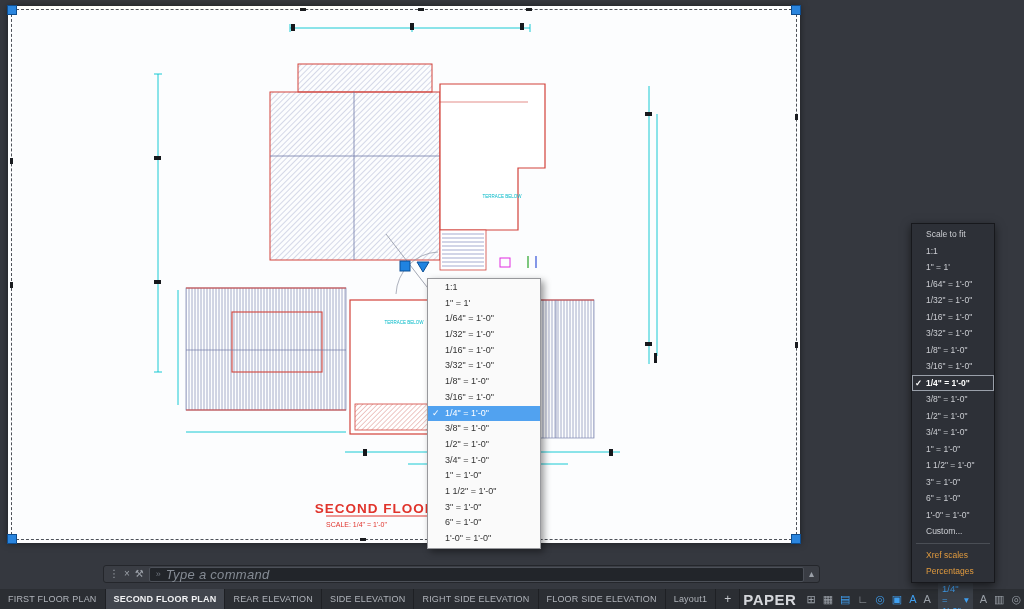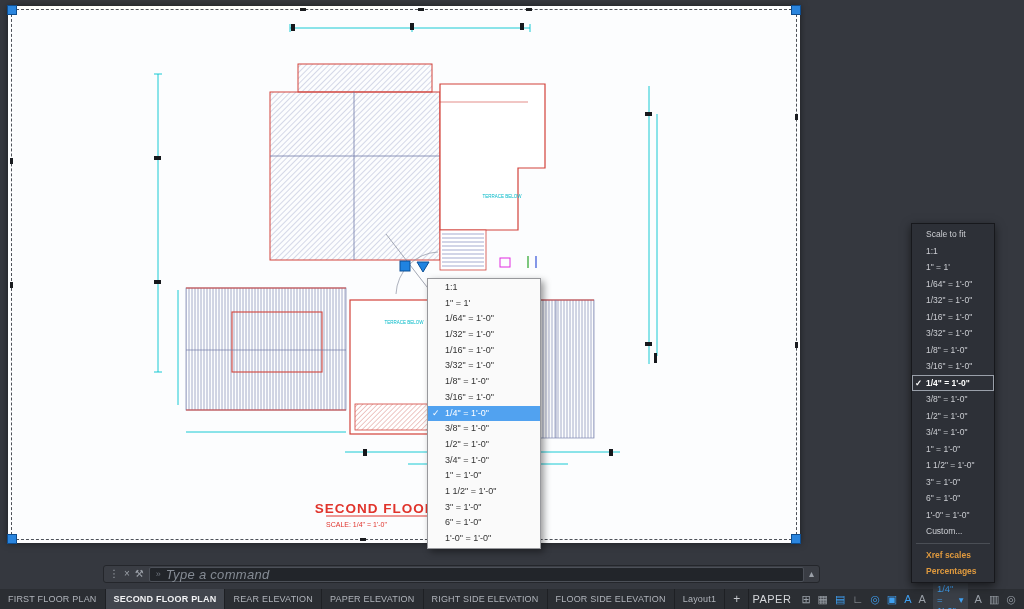--- a/index.html
+++ b/index.html
@@ -25,21 +25,21 @@
   .vp-menu .item.selected{background:#51a2f0;color:#fff;}
   .vp-menu .check{position:absolute;left:4px;top:0;font-size:9px;color:#0b4c8c;}
   .vp-menu .item.selected .check{color:#fff;}
 
   
   .scale-panel{position:absolute;left:911px;top:223px;width:82px;background:#2d3037;
                border:1px solid #17181c;box-shadow:0 3px 9px rgba(0,0,0,.55);z-index:6;padding:2px 0;}
   .scale-panel .item{position:relative;height:16.5px;line-height:16.5px;padding-left:14px;
                      font-size:8.5px;color:#ccced3;white-space:nowrap;overflow:hidden;}
   .scale-panel .item.checked{color:#fff;font-weight:bold;box-shadow:inset 0 0 0 1px #9aa0aa;}
-  .scale-panel .item.accent{color:#e09a3e;font-weight:bold;}
+  .scale-panel .item.accent{color:#e09a3e;}
   .scale-panel .item.divider{height:1px;line-height:1px;background:#4a4e55;margin:3px 4px;padding:0;}
   .scale-panel .check{position:absolute;left:3px;top:0;font-size:8.5px;color:#fff;}
 
   
   .cmd-dock{position:absolute;left:103px;top:565px;width:717px;height:18px;background:#3a3d44;
             border:1px solid #24262b;border-radius:3px;display:flex;align-items:center;gap:5px;
             padding:0 5px;z-index:4;box-sizing:border-box;}
   .cmd-btn{color:#9ba0a8;font-size:10px;line-height:1;}
   .cmd-input{flex:1;height:13px;background:#22252a;border:1px solid #4c5058;border-radius:2px;
              display:flex;align-items:center;gap:5px;padding:0 6px;color:#858b94;}
@@ -51,21 +51,21 @@
              display:flex;align-items:stretch;font-size:9px;color:#b0b4bb;z-index:5;}
   .tabs{display:flex;align-items:stretch;}
   .tab{display:flex;align-items:center;padding:0 8px;border-right:1px solid #1e2024;
        white-space:nowrap;letter-spacing:.2px;}
   .tab.active{background:#42464e;color:#f2f3f5;font-weight:bold;}
   .tab.add{padding:0 8px;font-size:12px;color:#c6c9ce;}
   .status{margin-left:auto;display:flex;align-items:center;gap:7px;padding-right:5px;}
   .icon-group{display:flex;align-items:center;gap:7px;}
   .sicon{font-size:11px;color:#9aa0a8;line-height:1;}
   .sicon.active{color:#3f9ff0;}
-  .paper-toggle{font-size:11px;font-weight:normal;color:#d5d7db;letter-spacing:.5px;padding:0 3px;}
+  .paper-toggle{font-size:15px;font-weight:bold;color:#d5d7db;letter-spacing:.5px;padding:0 3px;}
   .scale-ctl{display:flex;align-items:center;gap:3px;color:#3f9ff0;font-size:9.5px;
              background:#3a3f47;padding:1px 4px;border-radius:2px;}
   .gear{font-size:12px;color:#c9ccd1;line-height:1;}
 </style>
 </head>
 <body>
 
 <div class="app">
 
   <div class="paper">
@@ -389,21 +389,21 @@
 
         <div class="tab active">
           <span>SECOND FLOOR PLAN</span>
         </div>
 
         <div class="tab">
           <span>REAR ELEVATION</span>
         </div>
 
         <div class="tab">
-          <span>PAPER ELEVATION</span>
+          <span>SIDE ELEVATION</span>
         </div>
 
         <div class="tab">
           <span>RIGHT SIDE ELEVATION</span>
         </div>
 
         <div class="tab">
           <span>FLOOR SIDE ELEVATION</span>
         </div>
 

